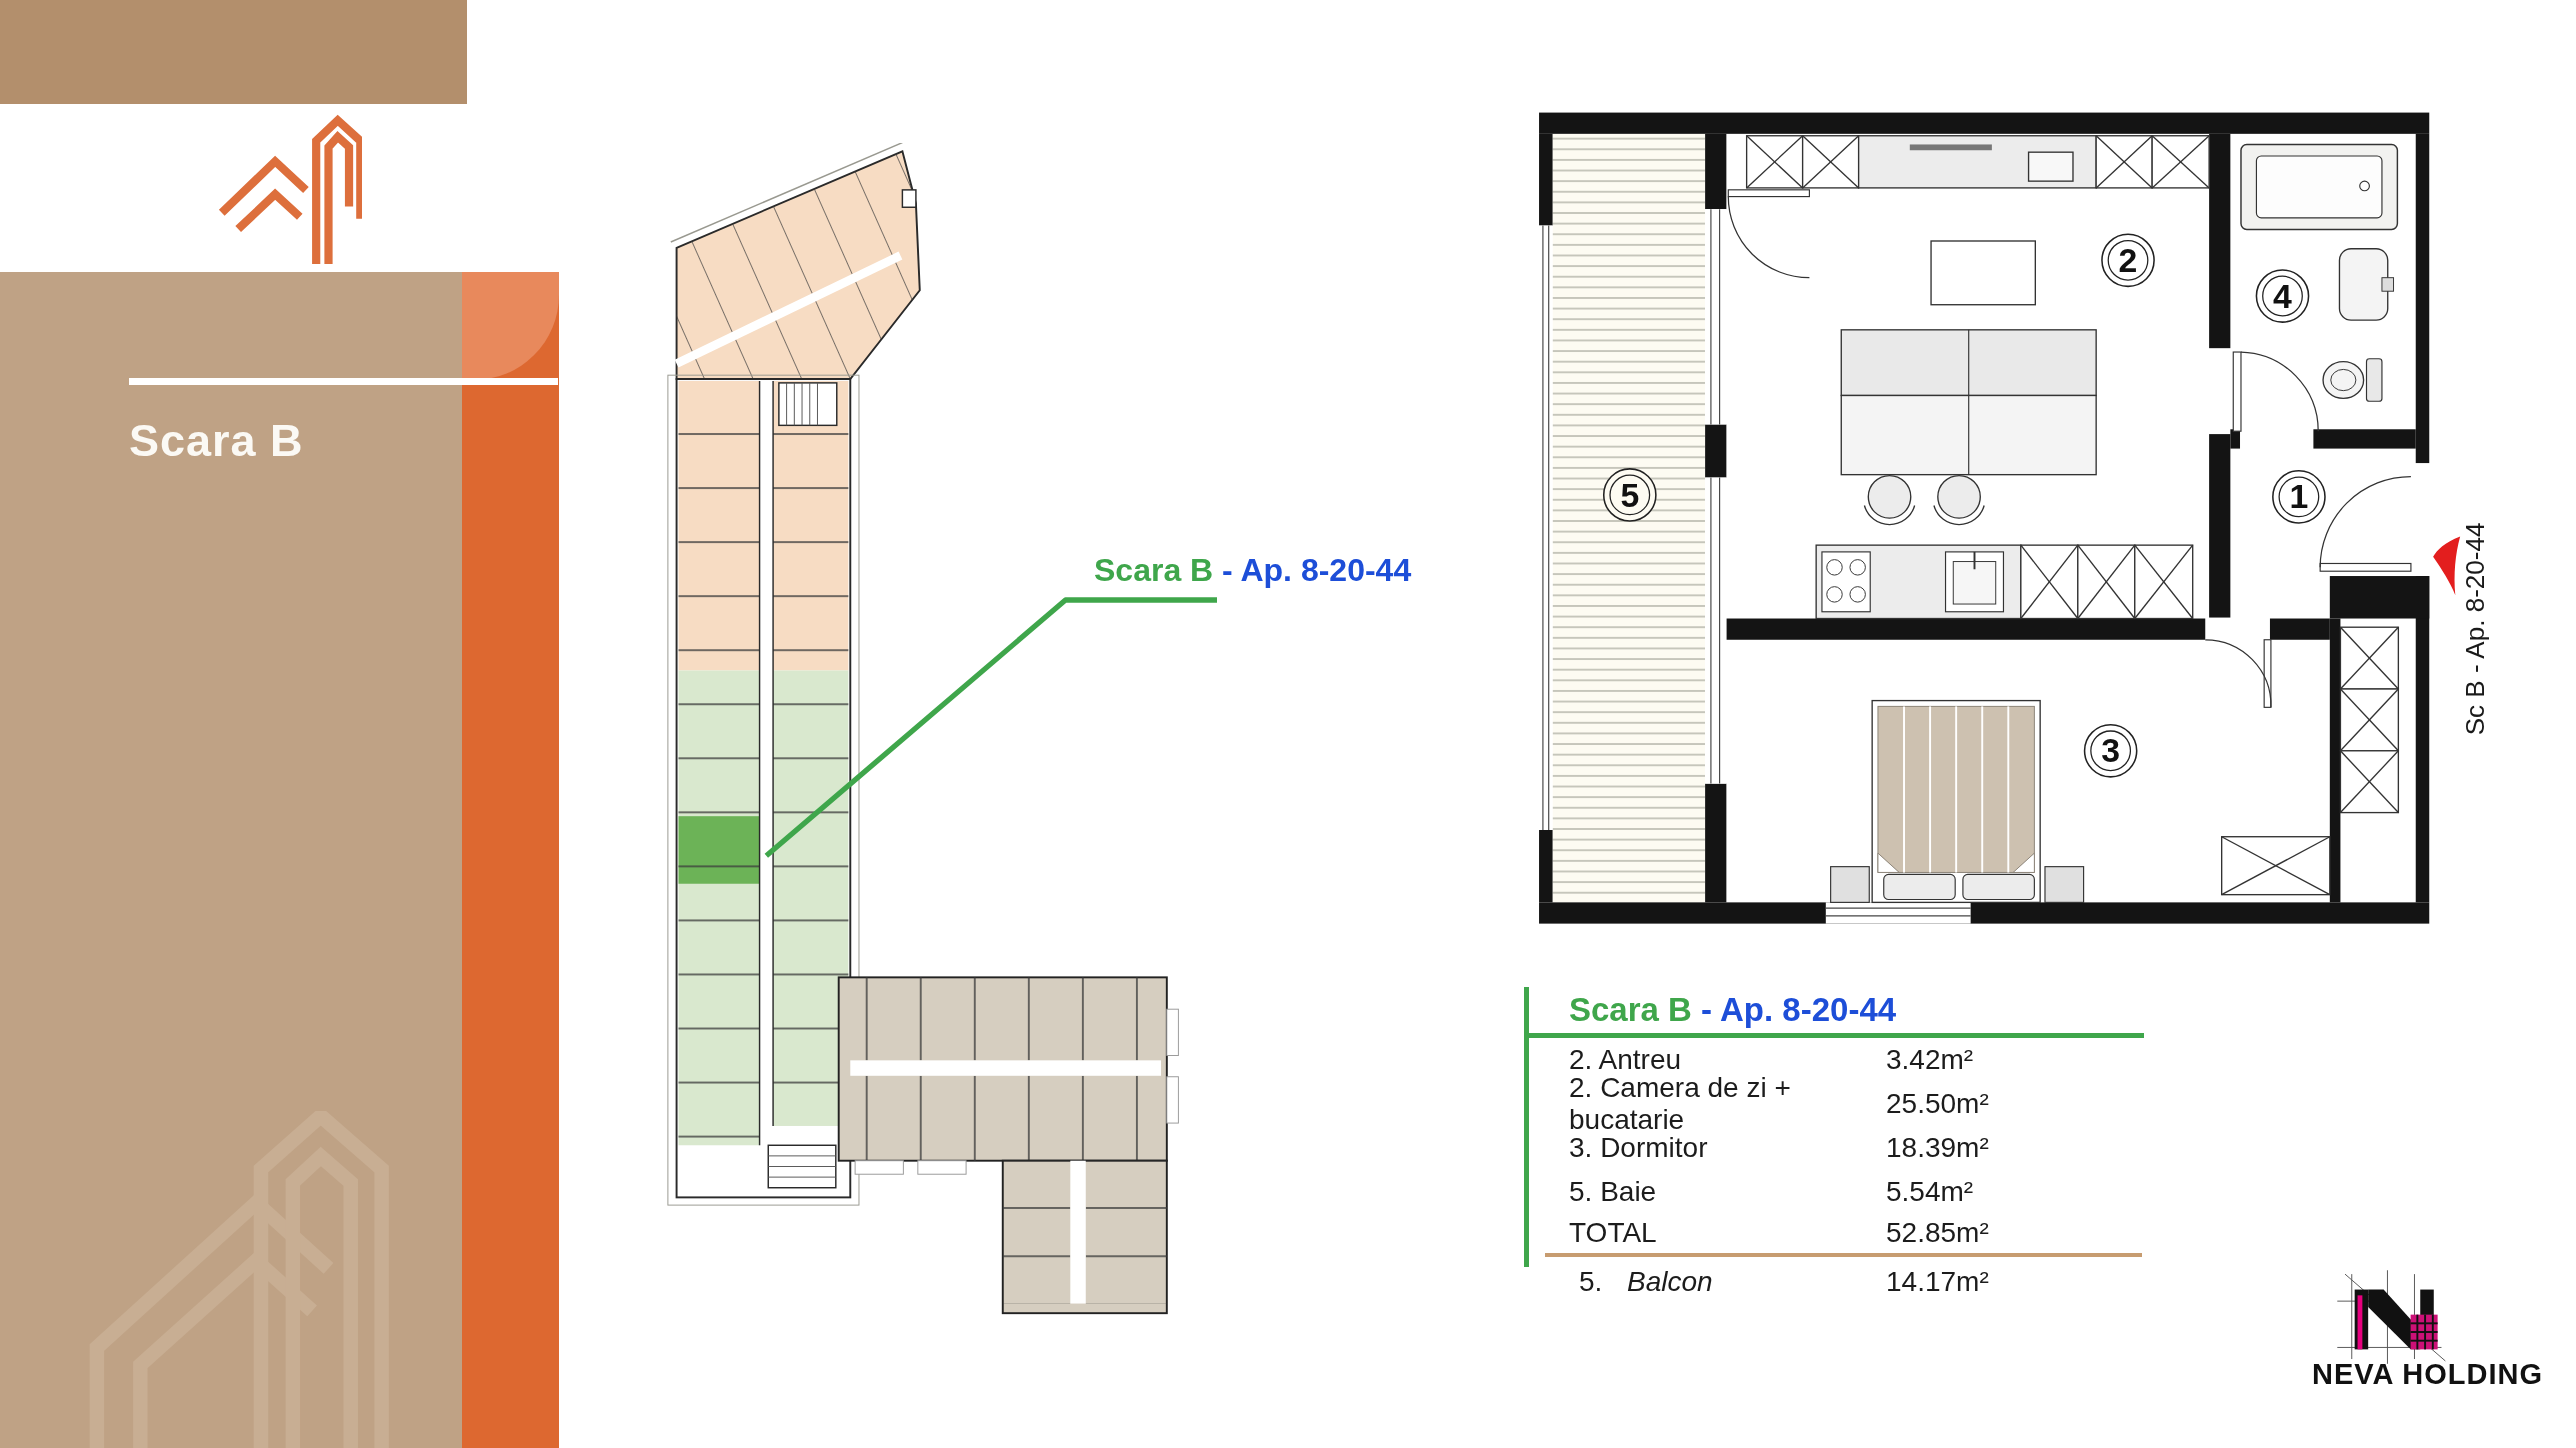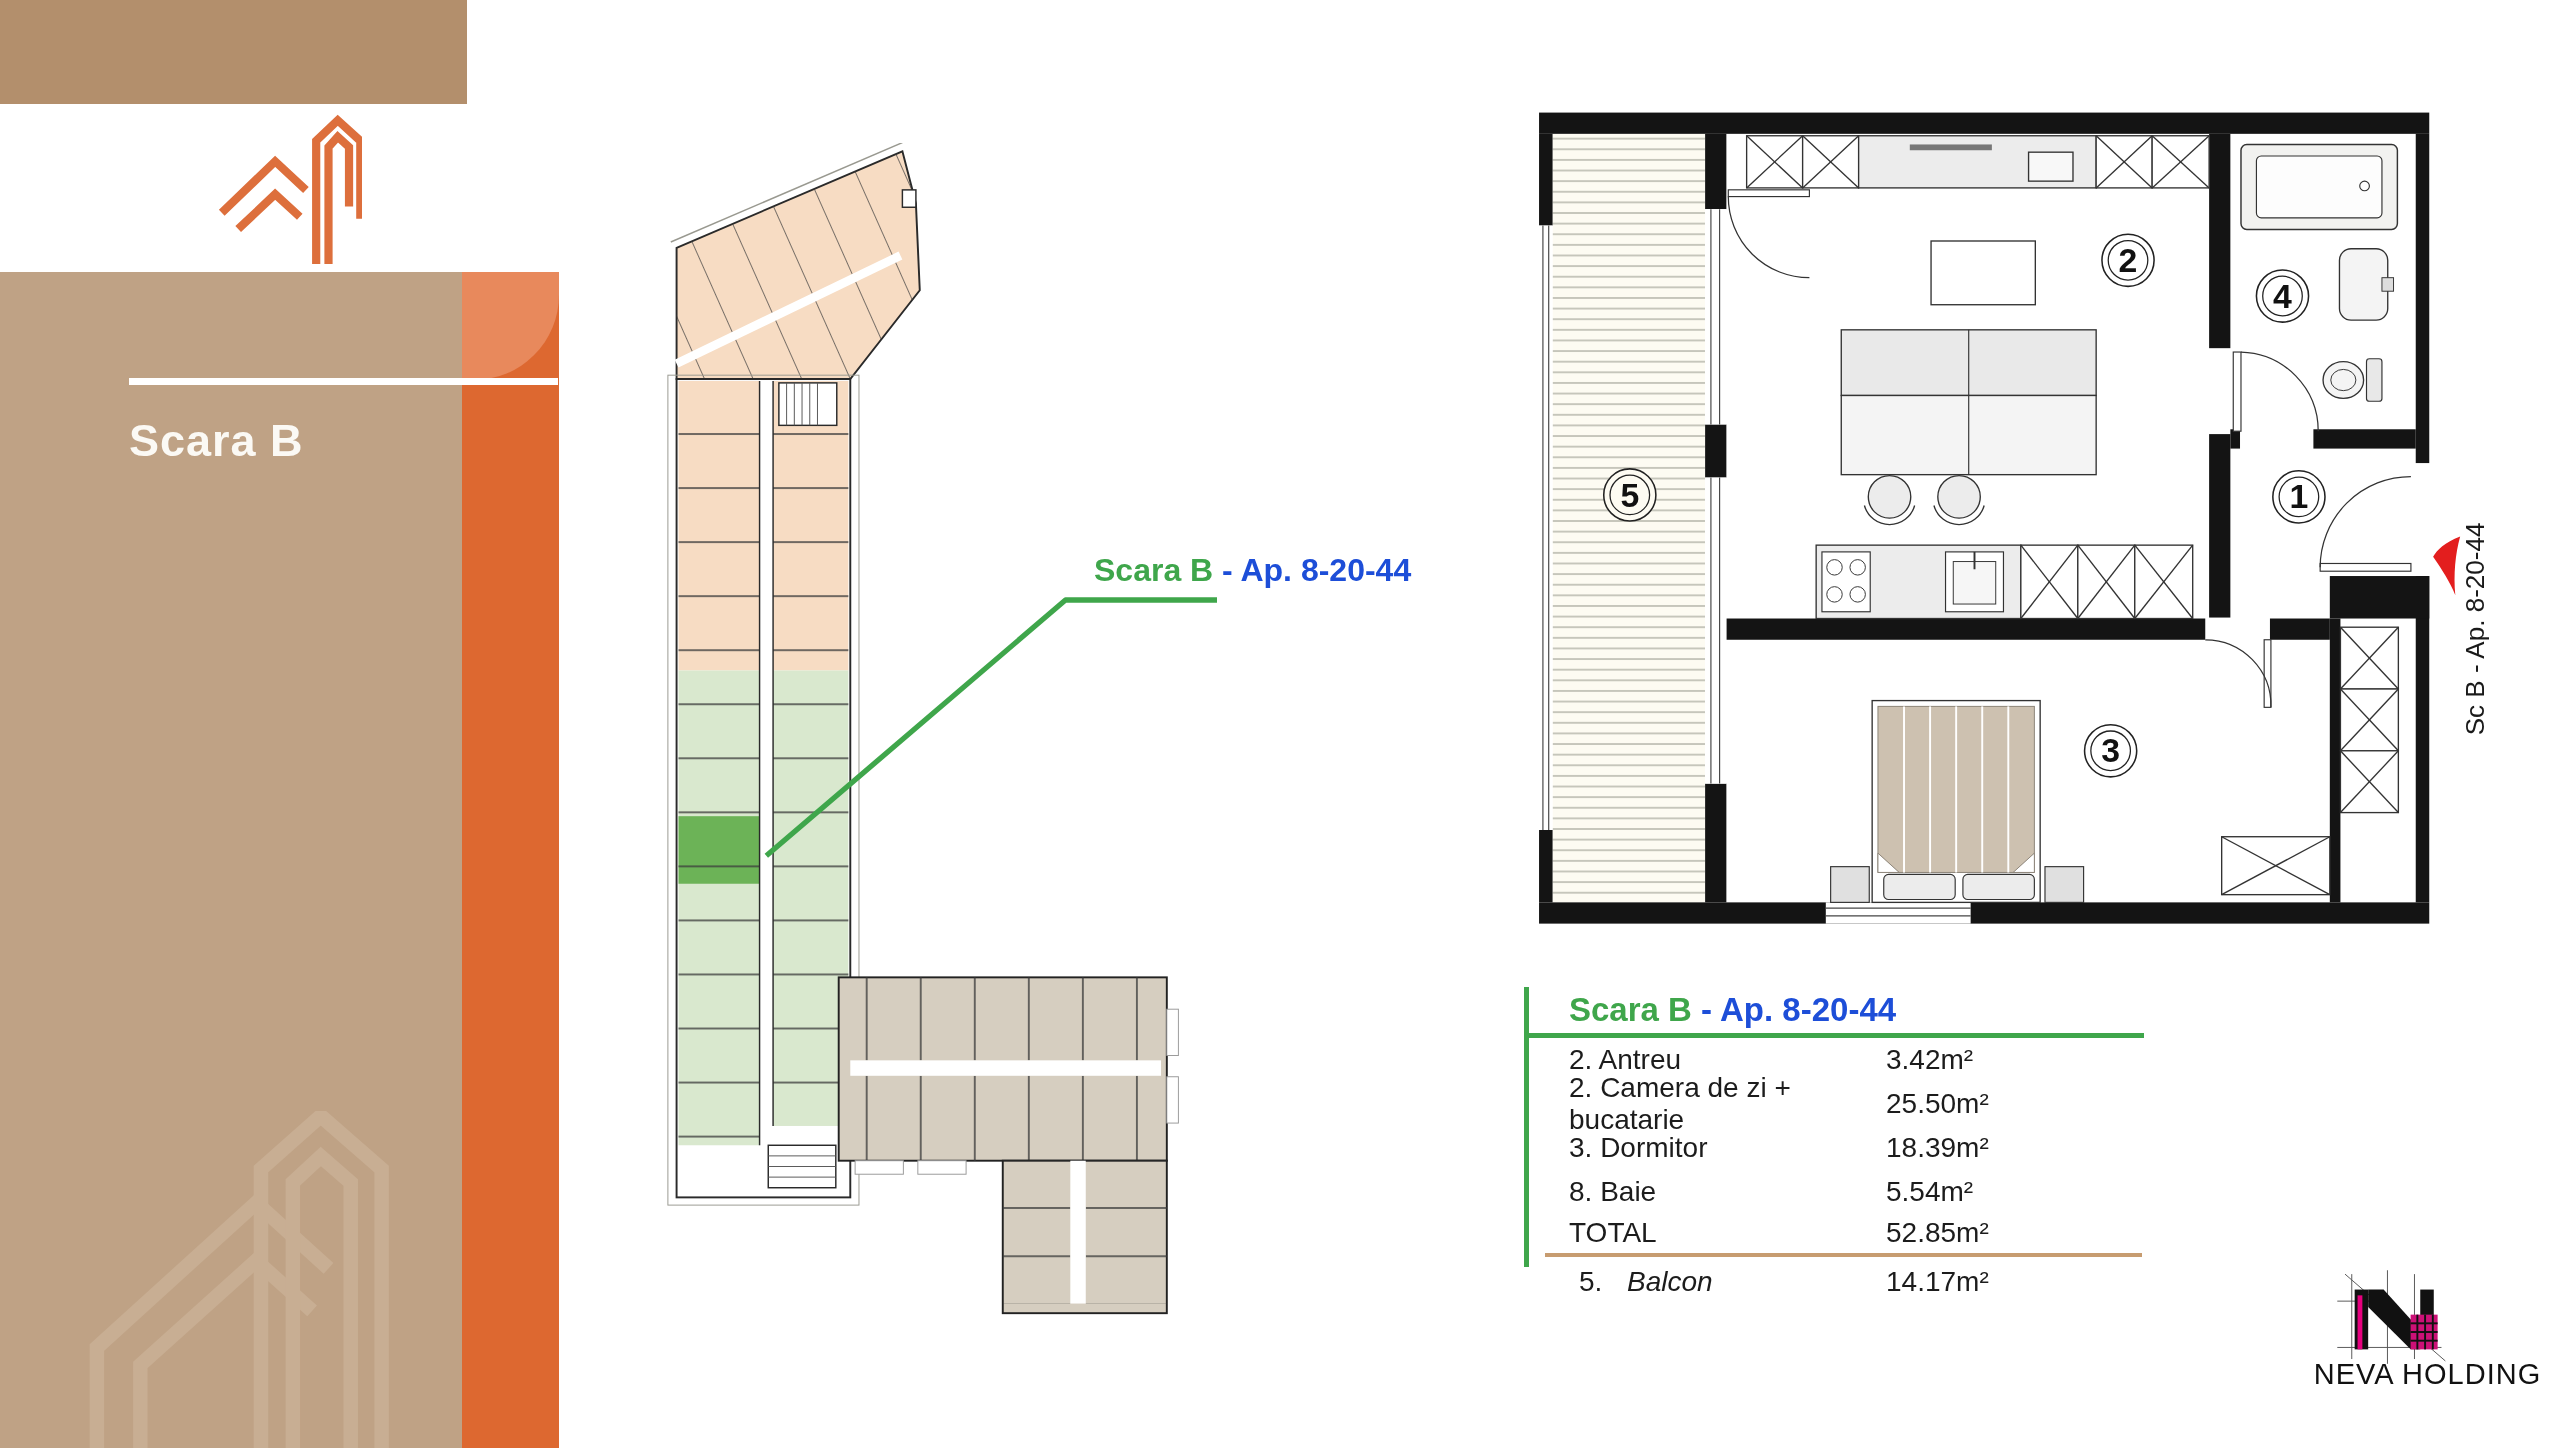--- a/index.html
+++ b/index.html
@@ -26,21 +26,21 @@
   #tbl-underline{position:relative;margin-left:0;width:620px;height:4.8px;background:#3fa64b;}
   .trow{display:flex;align-items:center;height:44px;padding-left:45px;font-size:28px;color:#1c1c1c;}
   .trow .lbl{flex:0 0 317px;}
   .trow .val{flex:0 0 auto;}
   #trow-total{height:39px;font-weight:400;}
   #tbl-divider{margin-left:21px;width:597px;height:4.8px;background:#c79c70;}
   #trow-balcony{height:50px;padding-left:55px;}
   #trow-balcony .num{flex:0 0 48px;}
   #trow-balcony .lbl{flex:0 0 259px;font-style:italic;}
   
-  #neva-text{left:2297px;top:1358px;width:261px;text-align:center;font-size:29px;font-weight:400;letter-spacing:1px;color:#111111;}
+  #neva-text{left:2297px;top:1358px;width:261px;text-align:center;font-size:29px;font-weight:700;letter-spacing:1px;color:#111111;}
   svg{display:block;font-family:inherit;}
   svg text{font-family:"Liberation Sans",sans-serif;}
 </style>
 </head>
 <body>
 
 <div id="page">
 
   <div class="abs" id="top-band"></div>
 
@@ -368,21 +368,21 @@
     </div>
     <div class="trow">
       <span class="lbl">2. Camera de zi + bucatarie</span>
       <span class="val">25.50m²</span>
     </div>
     <div class="trow">
       <span class="lbl">3. Dormitor</span>
       <span class="val">18.39m²</span>
     </div>
     <div class="trow">
-      <span class="lbl">8. Baie</span>
+      <span class="lbl">5. Baie</span>
       <span class="val">5.54m²</span>
     </div>
     <div class="trow" id="trow-total">
       <span class="lbl">TOTAL</span>
       <span class="val">52.85m²</span>
     </div>
     <div id="tbl-divider"></div>
     <div class="trow" id="trow-balcony">
       <span class="num">5.</span>
       <span class="lbl">Balcon</span>

